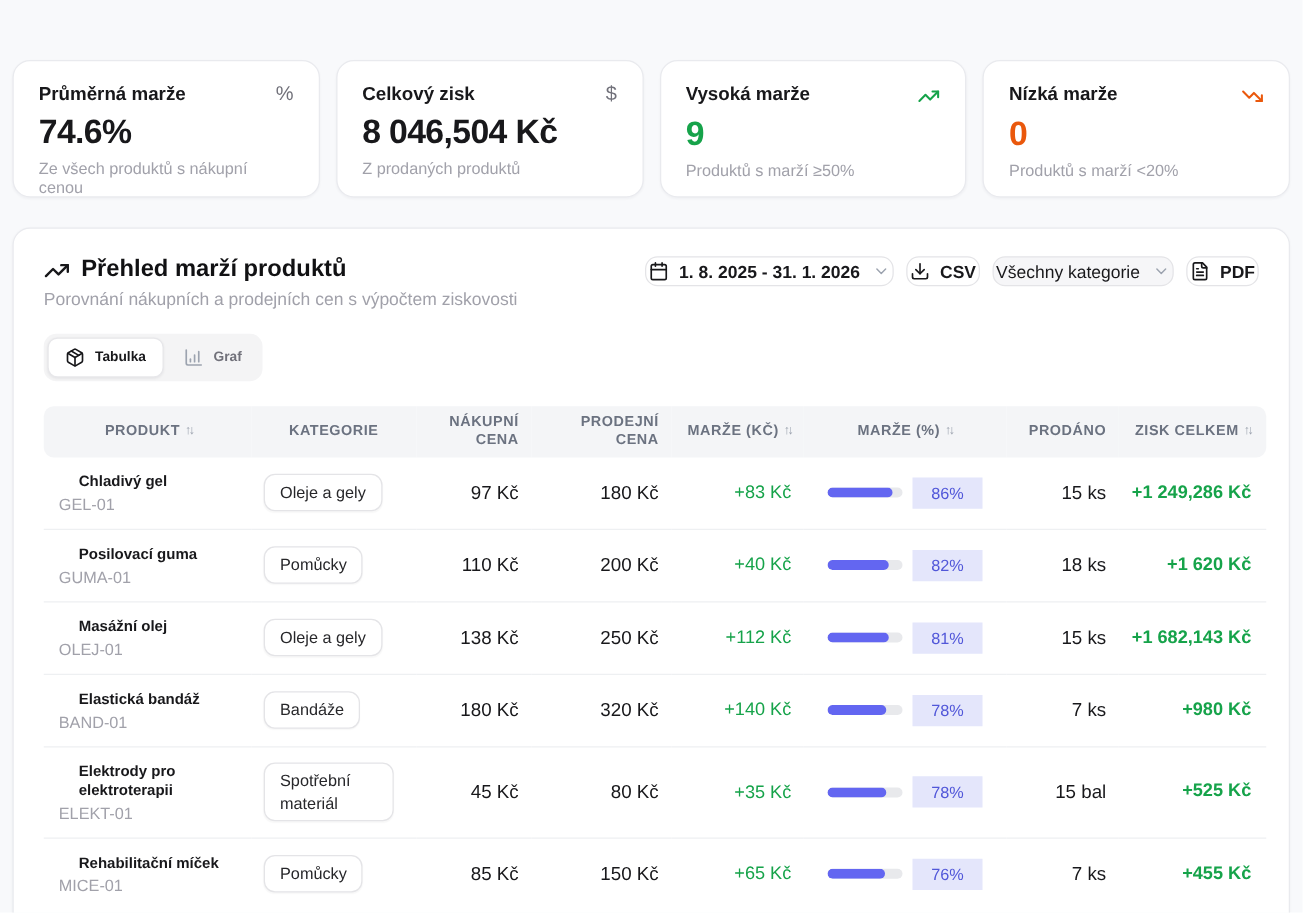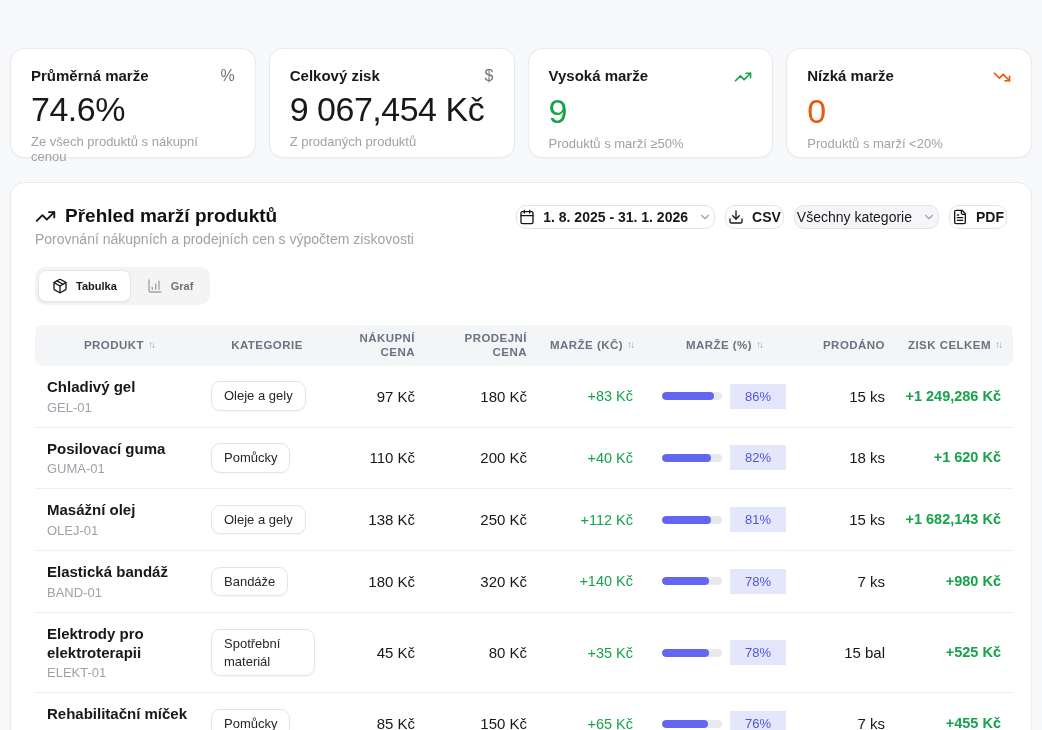--- a/index.html
+++ b/index.html
@@ -13,21 +13,21 @@
   
   .cards-row { display:flex; gap:13px;margin-top:36px; }
   .card {
     flex:1; background:#fff; border:1px solid #e9eaee; border-radius:14px;
     padding:18px 20px 16px 20px; box-shadow:0 1px 2px rgba(16,24,40,.04);
     height:110px;
   }
   .card-head { display:flex; justify-content:space-between; align-items:flex-start; }
   .card-title { font-size:15px; font-weight:700; color:#18181b; }
   .card-icon { font-size:16px; font-weight:500; color:#71717a; line-height:1; margin-top:1px; }
-  .card-value { font-size:34px; font-weight:400; letter-spacing:-0.5px; margin-top:7px; line-height:1.1; }
+  .card-value { font-size:27px; font-weight:700; letter-spacing:-0.5px; margin-top:7px; line-height:1.1; }
   .card-value.green { color:#16a34a; }
   .card-value.orange { color:#ea580c; }
   .card-sub { font-size:13px; color:#a1a1aa; margin-top:6px; }
   svg { display:block; }
   
   .panel {
     margin-top:24px; background:#fff; border:1px solid #e9eaee; border-radius:14px;
     padding:22px 24px; box-shadow:0 1px 2px rgba(16,24,40,.04);
     height:640px;
   }
@@ -67,21 +67,21 @@
   thead th:last-child { border-radius:0 8px 8px 0; padding-right:12px; }
   .th-inner { display:inline-flex; align-items:center; gap:4px; }
   th.right .th-inner, td.right { text-align:right; }
   th.right { text-align:right; }
   th.center { text-align:center; }
   .sort-icon { font-size:10px; color:#9ca3af; letter-spacing:-2px; white-space:nowrap; }
   tbody td { padding:12px 10px; border-bottom:1px solid #eef0f2; vertical-align:middle; font-size:15px; color:#18181b; }
   tbody tr:last-child td { border-bottom:none; }
   tbody td:first-child { padding-left:12px; }
   tbody td:last-child { padding-right:12px; }
-  .prod-name { font-size:15px; font-weight:700; color:#18181b; line-height:1.25; }
+  .prod-name { font-size:12px; font-weight:700; color:#18181b; line-height:1.25;margin-left:16px; }
   .prod-sku { font-size:13px; color:#a1a1aa; margin-top:3px; }
   .cat-badge {
     display:inline-block; max-width:104px; padding:5px 12px; border:1px solid #e4e4e7;
     border-radius:9px; background:#fff; font-size:13px; font-weight:500; color:#27272a;
     line-height:1.35; box-shadow:0 1px 1px rgba(16,24,40,.03);
   }
   td.green-med { color:#16a34a; font-weight:500; font-size:14.5px; }
   .margin-wrap { display:flex; align-items:center; justify-content:center; gap:8px; }
   .bar { width:60px; height:8px; background:#e8e9ec; border-radius:99px; overflow:hidden; }
   .bar-fill { height:100%; background:#6366f1; border-radius:99px; }
@@ -103,21 +103,21 @@
     </div>
     <div class="card-value">74.6%</div>
     <div class="card-sub">Ze všech produktů s nákupní cenou</div>
   </div>
 
   <div class="card">
     <div class="card-head">
       <span class="card-title">Celkový zisk</span>
       <span class="card-icon">$</span>
     </div>
-    <div class="card-value">9 067,454 Kč</div>
+    <div class="card-value">8 046,504 Kč</div>
     <div class="card-sub">Z prodaných produktů</div>
   </div>
 
   <div class="card">
     <div class="card-head">
       <span class="card-title">Vysoká marže</span>
       <span class="card-icon">
         <svg width="18" height="18" viewBox="0 0 24 24" fill="none" stroke="#16a34a" stroke-width="2.2" stroke-linecap="round" stroke-linejoin="round">
             <path d="m22 7-8.5 8.5-5-5L2 17"></path>
             <path d="M16 7h6v6"></path>

